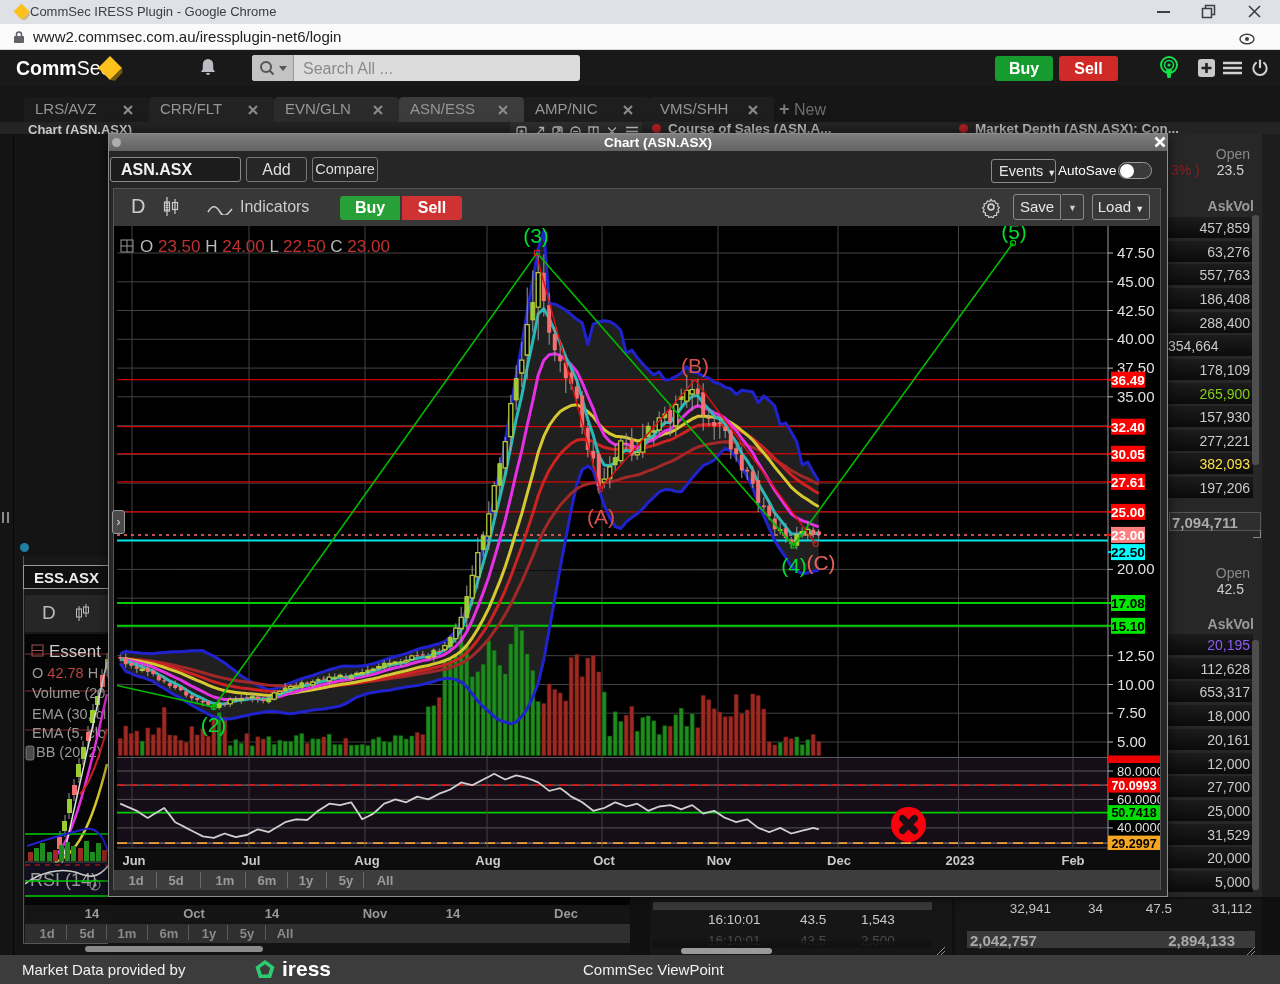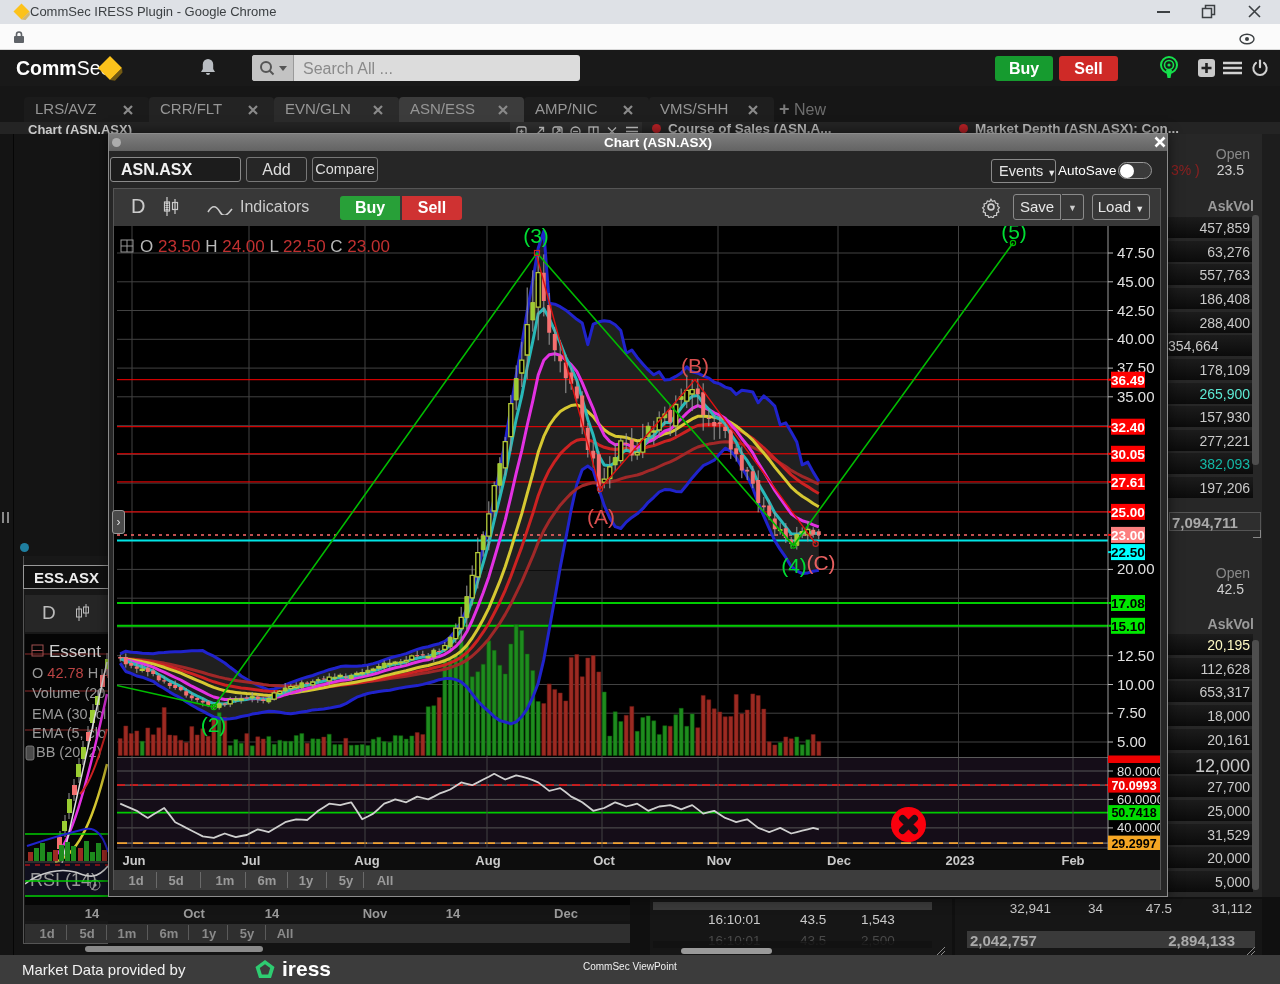--- a/index.html
+++ b/index.html
@@ -31,20 +31,21 @@
       </svg>
 </div>
 
 <div class="abs" style="left:0;top:24px;width:1280px;height:26px;background:#fbfbfb;border-bottom:1px solid #d8d8d8"></div>
 <div class="abs" style="left:13px;top:30px;width:12px;height:14px">
  <svg width="12" height="14">
         <rect x="1" y="6" width="10" height="7" rx="1" fill="#5f6368"></rect>
         <path d="M3.5 6V4.5a2.5 2.5 0 0 1 5 0V6" stroke="#5f6368" stroke-width="1.6" fill="none"></path>
       </svg>
 </div>
+<div class="abs txt" style="left:33px;top:28px;font-size:15px;color:#202124">www2.commsec.com.au/iressplugin-net6/login</div>
 <div class="abs" style="left:1239px;top:31px;width:16px;height:12px">
  <svg width="16" height="12">
         <ellipse cx="8" cy="6" rx="7" ry="4.8" fill="none" stroke="#3c4043" stroke-width="1.4"></ellipse>
         <circle cx="8" cy="6" r="2" fill="#3c4043"></circle>
       </svg>
 </div>
 
 <div class="abs" style="left:0;top:50px;width:1280px;height:36px;background:#191919"></div>
 <div class="abs txt" style="left:16px;top:57px;font-size:19.5px;color:#fff"><b>Comm</b><span style="font-weight:400">Sec</span></div>
 <div class="abs" style="left:96px;top:55px;width:28px;height:26px">
@@ -271,48 +272,48 @@
 <div class="abs txt" style="left:1168px;top:267px;width:82px;text-align:right;font-size:14px;color:#c9c9c9">557,763</div>
 <div class="abs" style="left:1168px;top:288px;width:85px;height:21px;background:linear-gradient(#1c1c1c,#0b0b0b)"></div>
 <div class="abs txt" style="left:1168px;top:291px;width:82px;text-align:right;font-size:14px;color:#c9c9c9">186,408</div>
 <div class="abs" style="left:1168px;top:312px;width:85px;height:21px;background:linear-gradient(#1c1c1c,#0b0b0b)"></div>
 <div class="abs txt" style="left:1168px;top:315px;width:82px;text-align:right;font-size:14px;color:#c9c9c9">288,400</div>
 <div class="abs" style="left:1168px;top:335px;width:85px;height:21px;background:linear-gradient(#1c1c1c,#0b0b0b)"></div>
 <div class="abs txt" style="left:1168px;top:338px;width:82px;font-size:14px;color:#c9c9c9">354,664</div>
 <div class="abs" style="left:1168px;top:359px;width:85px;height:21px;background:linear-gradient(#1c1c1c,#0b0b0b)"></div>
 <div class="abs txt" style="left:1168px;top:362px;width:82px;text-align:right;font-size:14px;color:#c9c9c9">178,109</div>
 <div class="abs" style="left:1168px;top:383px;width:85px;height:21px;background:linear-gradient(#1c1c1c,#0b0b0b)"></div>
-<div class="abs txt" style="left:1168px;top:386px;width:82px;text-align:right;font-size:14px;color:#5eead4">265,900</div>
+<div class="abs txt" style="left:1168px;top:386px;width:82px;text-align:right;font-size:14px;color:#84cc16">265,900</div>
 <div class="abs" style="left:1168px;top:406px;width:85px;height:21px;background:linear-gradient(#1c1c1c,#0b0b0b)"></div>
 <div class="abs txt" style="left:1168px;top:409px;width:82px;text-align:right;font-size:14px;color:#c9c9c9">157,930</div>
 <div class="abs" style="left:1168px;top:430px;width:85px;height:21px;background:linear-gradient(#1c1c1c,#0b0b0b)"></div>
 <div class="abs txt" style="left:1168px;top:433px;width:82px;text-align:right;font-size:14px;color:#c9c9c9">277,221</div>
 <div class="abs" style="left:1168px;top:453px;width:85px;height:21px;background:linear-gradient(#1c1c1c,#0b0b0b)"></div>
-<div class="abs txt" style="left:1168px;top:456px;width:82px;text-align:right;font-size:14px;color:#14b8a6">382,093</div>
+<div class="abs txt" style="left:1168px;top:456px;width:82px;text-align:right;font-size:14px;color:#fde047">382,093</div>
 <div class="abs" style="left:1168px;top:477px;width:85px;height:21px;background:linear-gradient(#1c1c1c,#0b0b0b)"></div>
 <div class="abs txt" style="left:1168px;top:480px;width:82px;text-align:right;font-size:14px;color:#c9c9c9">197,206</div>
 <div class="abs" style="left:1169px;top:512px;width:92px;height:19px;background:#2e2e2e;border:1px solid #555"></div>
 <div class="abs txt" style="left:1172px;top:514px;font-size:15px;font-weight:bold;color:#aaa">7,094,711</div>
 <div class="abs" style="left:1252px;top:215px;width:7px;height:250px;background:#4e4e4e;border-radius:3px"></div>
 <div class="abs" style="left:1253px;top:530px;width:8px;height:8px;border-bottom:1px solid #888;border-right:1px solid #888"></div>
 <div class="abs txt" style="left:1190px;top:565px;width:60px;text-align:right;font-size:14px;color:#8a8a8a">Open</div>
 <div class="abs txt" style="left:1190px;top:581px;width:54px;text-align:right;font-size:14px;color:#cfcfcf">42.5</div>
 <div class="abs txt" style="left:1190px;top:616px;width:64px;text-align:right;font-size:14px;font-weight:bold;color:#9a9a9a">AskVol</div>
 <div class="abs" style="left:1168px;top:634px;width:85px;height:21px;background:linear-gradient(#1c1c1c,#0b0b0b)"></div>
-<div class="abs txt" style="left:1168px;top:637px;width:82px;text-align:right;font-size:14px;color:#fef9c3">20,195</div>
+<div class="abs txt" style="left:1168px;top:637px;width:82px;text-align:right;font-size:14px;color:#8b5cf6">20,195</div>
 <div class="abs" style="left:1168px;top:658px;width:85px;height:21px;background:linear-gradient(#1c1c1c,#0b0b0b)"></div>
 <div class="abs txt" style="left:1168px;top:661px;width:82px;text-align:right;font-size:14px;color:#c9c9c9">112,628</div>
 <div class="abs" style="left:1168px;top:681px;width:85px;height:21px;background:linear-gradient(#1c1c1c,#0b0b0b)"></div>
 <div class="abs txt" style="left:1168px;top:684px;width:82px;text-align:right;font-size:14px;color:#c9c9c9">653,317</div>
 <div class="abs" style="left:1168px;top:705px;width:85px;height:21px;background:linear-gradient(#1c1c1c,#0b0b0b)"></div>
 <div class="abs txt" style="left:1168px;top:708px;width:82px;text-align:right;font-size:14px;color:#c9c9c9">18,000</div>
 <div class="abs" style="left:1168px;top:729px;width:85px;height:21px;background:linear-gradient(#1c1c1c,#0b0b0b)"></div>
 <div class="abs txt" style="left:1168px;top:732px;width:82px;text-align:right;font-size:14px;color:#c9c9c9">20,161</div>
 <div class="abs" style="left:1168px;top:753px;width:85px;height:21px;background:linear-gradient(#1c1c1c,#0b0b0b)"></div>
-<div class="abs txt" style="left:1168px;top:756px;width:82px;text-align:right;font-size:18px;color:#c9c9c9">12,000</div>
+<div class="abs txt" style="left:1168px;top:756px;width:82px;text-align:right;font-size:14px;color:#c9c9c9">12,000</div>
 <div class="abs" style="left:1168px;top:776px;width:85px;height:21px;background:linear-gradient(#1c1c1c,#0b0b0b)"></div>
 <div class="abs txt" style="left:1168px;top:779px;width:82px;text-align:right;font-size:14px;color:#c9c9c9">27,700</div>
 <div class="abs" style="left:1168px;top:800px;width:85px;height:21px;background:linear-gradient(#1c1c1c,#0b0b0b)"></div>
 <div class="abs txt" style="left:1168px;top:803px;width:82px;text-align:right;font-size:14px;color:#c9c9c9">25,000</div>
 <div class="abs" style="left:1168px;top:824px;width:85px;height:21px;background:linear-gradient(#1c1c1c,#0b0b0b)"></div>
 <div class="abs txt" style="left:1168px;top:827px;width:82px;text-align:right;font-size:14px;color:#c9c9c9">31,529</div>
 <div class="abs" style="left:1168px;top:847px;width:85px;height:21px;background:linear-gradient(#1c1c1c,#0b0b0b)"></div>
 <div class="abs txt" style="left:1168px;top:850px;width:82px;text-align:right;font-size:14px;color:#c9c9c9">20,000</div>
 <div class="abs" style="left:1168px;top:871px;width:85px;height:21px;background:linear-gradient(#1c1c1c,#0b0b0b)"></div>
 <div class="abs txt" style="left:1168px;top:874px;width:82px;text-align:right;font-size:14px;color:#c9c9c9">5,000</div>
@@ -346,21 +347,21 @@
       </svg></div>
 
 <div class="abs" style="left:0;top:955px;width:1280px;height:29px;background:#3c3c3c"></div>
 <div class="abs txt" style="left:22px;top:961px;font-size:15px;color:#f0f0f0">Market Data provided by</div>
 <div class="abs" style="left:253px;top:958px;width:24px;height:24px">
  <svg width="24" height="24">
         <path d="M12 2L21.5 9 18 20H6L2.5 9Z M12 6.2L17.2 10 15.2 16.4H8.8L6.8 10Z" fill="#2ecc71" fill-rule="evenodd"></path>
       </svg>
 </div>
 <div class="abs txt" style="left:282px;top:957px;font-size:21px;font-weight:bold;color:#fff">iress</div>
-<div class="abs txt" style="left:583px;top:961px;font-size:10px;color:#f0f0f0">CommSec ViewPoint</div>
+<div class="abs txt" style="left:583px;top:961px;font-size:15px;color:#f0f0f0">CommSec ViewPoint</div>
 
 <div class="abs" style="left:108px;top:133px;width:1060px;height:764px;background:#262626;border:1px solid #8c8c8c;box-shadow:0 0 12px rgba(0,0,0,0.6)"></div>
 <div class="abs" style="left:109px;top:134px;width:1058px;height:17px;background:linear-gradient(#7d7d7d,#636363)"></div>
 <div class="abs" style="left:112px;top:138px;width:9px;height:9px;border-radius:50%;background:#adadad"></div>
 <div class="abs txt" style="left:604px;top:135px;font-size:13.5px;font-weight:bold;color:#fff">Chart (ASN.ASX)</div>
 <div class="abs" style="left:1153px;top:135px;width:14px;height:14px">
  <svg width="14" height="14">
         <path d="M2.5 2.5L11.5 11.5M11.5 2.5L2.5 11.5" stroke="#fff" stroke-width="2.6"></path>
       </svg>
 </div>

